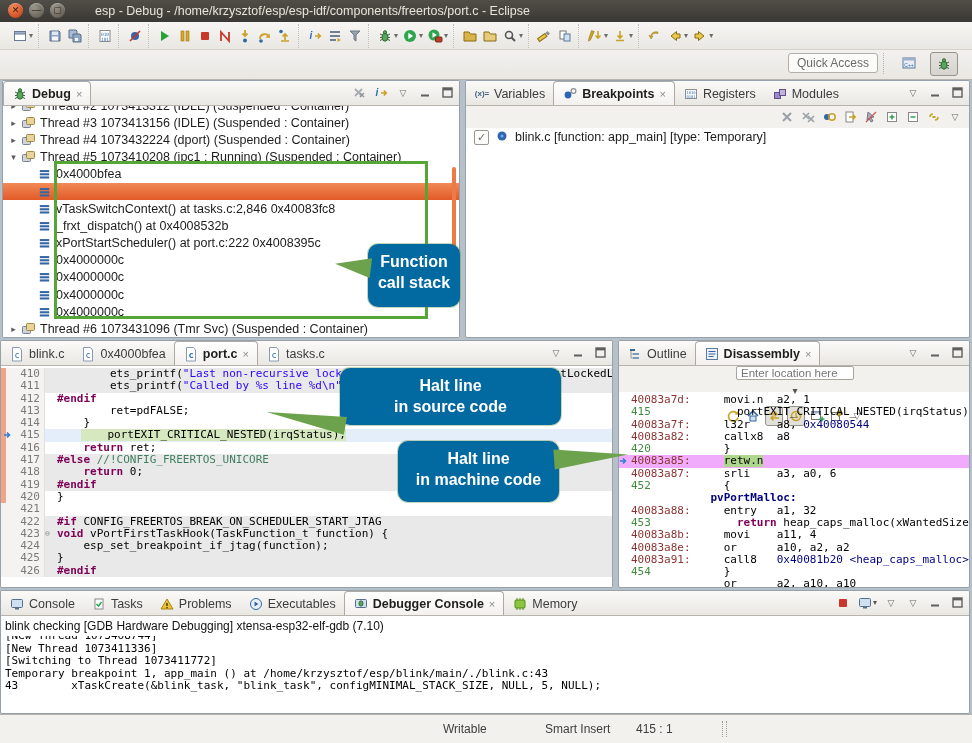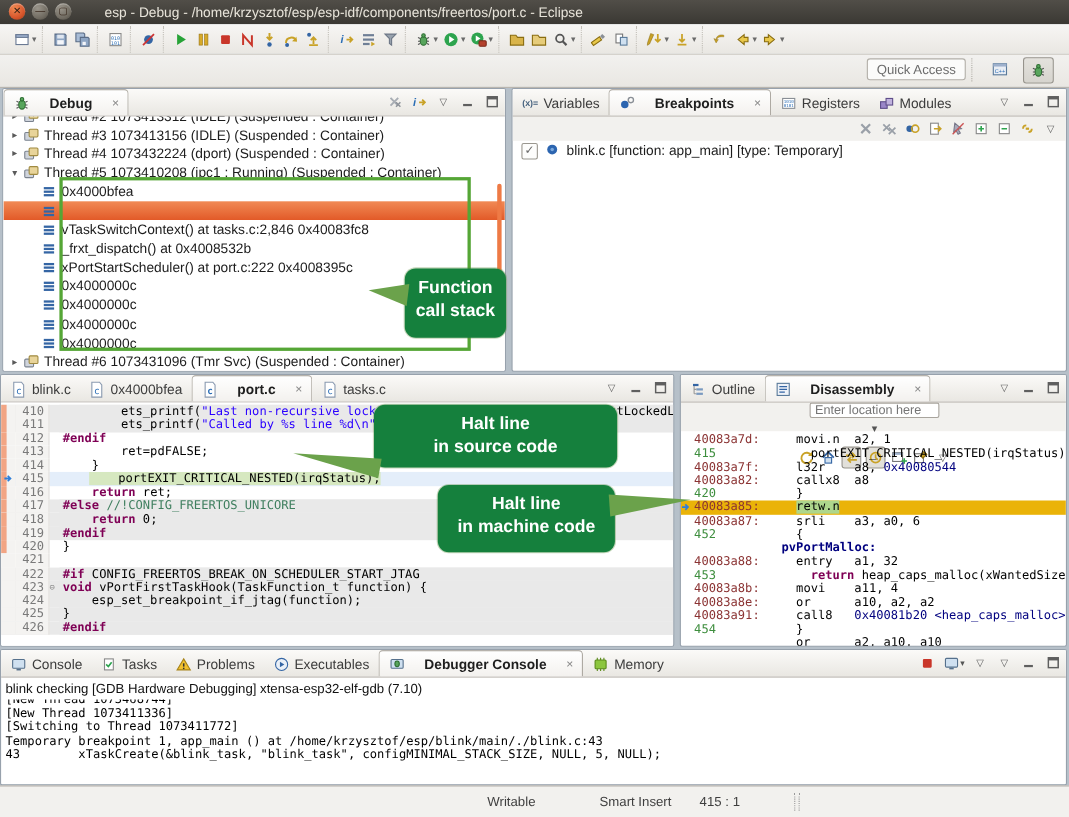--- a/index.html
+++ b/index.html
@@ -22,21 +22,21 @@
   .qa{position:absolute;left:788px;top:3px;width:88px;height:18px;border:1px solid #b2afa8;border-radius:3px;background:#fbfbfa;color:#6b6b6b;font-size:12px;text-align:center;line-height:18px;}
   .perspsep{position:absolute;left:883px;top:3px;height:21px;border-left:1px dotted #b2afa8;}
   .perspbtn{position:absolute;top:2px;width:26px;height:22px;display:flex;align-items:center;justify-content:center;border-radius:3px;}
   .perspbtn.cpp{left:896px;}
   .perspbtn.dbg{left:930px;border:1px solid #96938c;background:linear-gradient(#e4e2dd,#d6d4ce);}
   
   .view{background:#fff;border:1px solid #97a1ac;border-radius:2px;box-sizing:border-box;overflow:hidden;}
   .tabstrip{height:24px;background:linear-gradient(#fbfaf8,#e9e7e2);border-bottom:1px solid #b8b4ad;display:flex;align-items:flex-end;position:relative;}
   .vtab{display:inline-flex;align-items:center;height:23px;padding:0 8px;font-size:12.5px;color:#3c3c3c;white-space:nowrap;cursor:default;}
   .vtab .ticon{display:inline-flex;width:16px;height:16px;margin-right:4px;align-items:center;justify-content:center;}
-  .vtab.on{background:linear-gradient(#ffffff,#f3f1ee);border:1px solid #aeaaa3;border-bottom:none;border-radius:4px 4px 0 0;font-weight:bold;color:#1e1e1e;gap:13px;}
+  .vtab.on{background:linear-gradient(#ffffff,#f3f1ee);border:1px solid #aeaaa3;border-bottom:none;border-radius:4px 4px 0 0;font-weight:bold;color:#1e1e1e;}
   .vtab .tclose{margin-left:5px;color:#8a8a8a;font-size:11px;font-weight:normal;}
   .corner{position:absolute;right:4px;top:0;height:23px;display:flex;align-items:center;gap:6px;}
   .ibtn{display:inline-flex;align-items:center;justify-content:center;min-width:16px;height:18px;border-radius:3px;}
   .ibtn.pressed{border:1px solid #96938c;background:#e2e0da;}
   .glyph{font-size:10px;color:#555;}
   .subtoolbar{height:22px;background:#f2f1ee;display:flex;align-items:center;justify-content:flex-end;padding-right:6px;gap:5px;}
   
   .treewrap{position:relative;height:233px;overflow:hidden;background:#fff;}
   .trow{height:17.2px;display:flex;align-items:center;font-size:12.5px;color:#1c1c1c;white-space:nowrap;}
   .trow .exp{width:13px;text-align:center;color:#5a5a5a;font-size:9px;flex:none;margin-left:4px;}
@@ -63,39 +63,39 @@
   .eline.inactive .codetxt,.eline.inactive{background:#e9e9e9;}
   .eline.halt{background:#e4eefa;}
   .eline.halt .httext{background:#d6e8c0;margin-left:24px;}
   .seg.k{color:#7f0055;font-weight:bold;}
   .seg.s{color:#2a00ff;}
   .seg.c{color:#3f7f5f;}
   .seg.p{color:#000;}
   
   .locinput{width:108px;height:17px;font-size:11.5px;color:#8a8a8a;border:1px solid #a8a49d;border-radius:2px;padding:0 4px;background:#fff;}
   .drow{height:12.3px;font:11px/12.3px "DejaVu Sans Mono",monospace;white-space:pre;padding-left:12px;position:relative;overflow:hidden;}
-  .drow.hl{background:#eab308;}
+  .drow.hl{background:#f0abfc;}
   .drow .darrow{position:absolute;left:0px;top:1px;}
   .seg.addr{color:#8b3333;}
   .seg.ln{color:#3e8e3e;}
   .seg.lbl{color:#00007f;font-weight:bold;}
   .seg.hex{color:#00007f;}
   .seg.hl{background:#aed68c;}
   
   .conlabel{font-size:12px;color:#111;padding:3px 4px 2px 4px;}
   .conlines{overflow:hidden;margin-top:1px;}
   .cline{font:11px/12.6px "DejaVu Sans Mono",monospace;white-space:pre;color:#000;padding-left:4px;}
   .cline:first-child{margin-top:-6px;}
   
   .statusbar{left:0;top:714px;width:972px;height:29px;background:#f2f1ee;border-top:1px solid #b4b0a9;font-size:12px;color:#3e3e3e;}
   .stitem{position:absolute;top:7px;}
   .sgrip{position:absolute;left:722px;top:6px;height:16px;border-left:1px dotted #9a9a9a;}
   .sgrip2{position:absolute;left:726px;top:6px;height:16px;border-left:1px dotted #9a9a9a;}
   
-  .callout{position:absolute;background:#15803d;border-radius:10px;color:#fff;text-align:center;font-size:16px;font-weight:600;line-height:21px;z-index:50;pointer-events:none;box-shadow:0 0 0 1px rgba(90,140,60,.35);}
+  .callout{position:absolute;background:#0369a1;border-radius:10px;color:#fff;text-align:center;font-size:16px;font-weight:600;line-height:21px;z-index:50;pointer-events:none;box-shadow:0 0 0 1px rgba(90,140,60,.35);}
   .callout .ar{position:absolute;width:0;height:0;}
   .co-stack{left:368px;top:244px;width:92px;height:56px;padding-top:7px;box-sizing:content-box;}
   .co-stack .ar{left:-33px;top:12px;border-top:10px solid transparent;border-bottom:10px solid transparent;border-right:36px solid #6ba24b;transform:rotate(7deg);}
   .co-source{left:340px;top:368px;width:221px;height:50px;padding-top:7px;}
   .co-source .ar{left:-74px;top:42px;border-top:9px solid transparent;border-bottom:9px solid transparent;border-right:80px solid #6ba24b;transform:rotate(10deg);}
   .co-machine{left:398px;top:441px;width:161px;height:54px;padding-top:7px;}
   .co-machine .ar{right:-69px;top:6px;border-top:10px solid transparent;border-bottom:10px solid transparent;border-left:74px solid #6ba24b;transform:rotate(-4deg);}
 </style>
 </head>
 <body>

